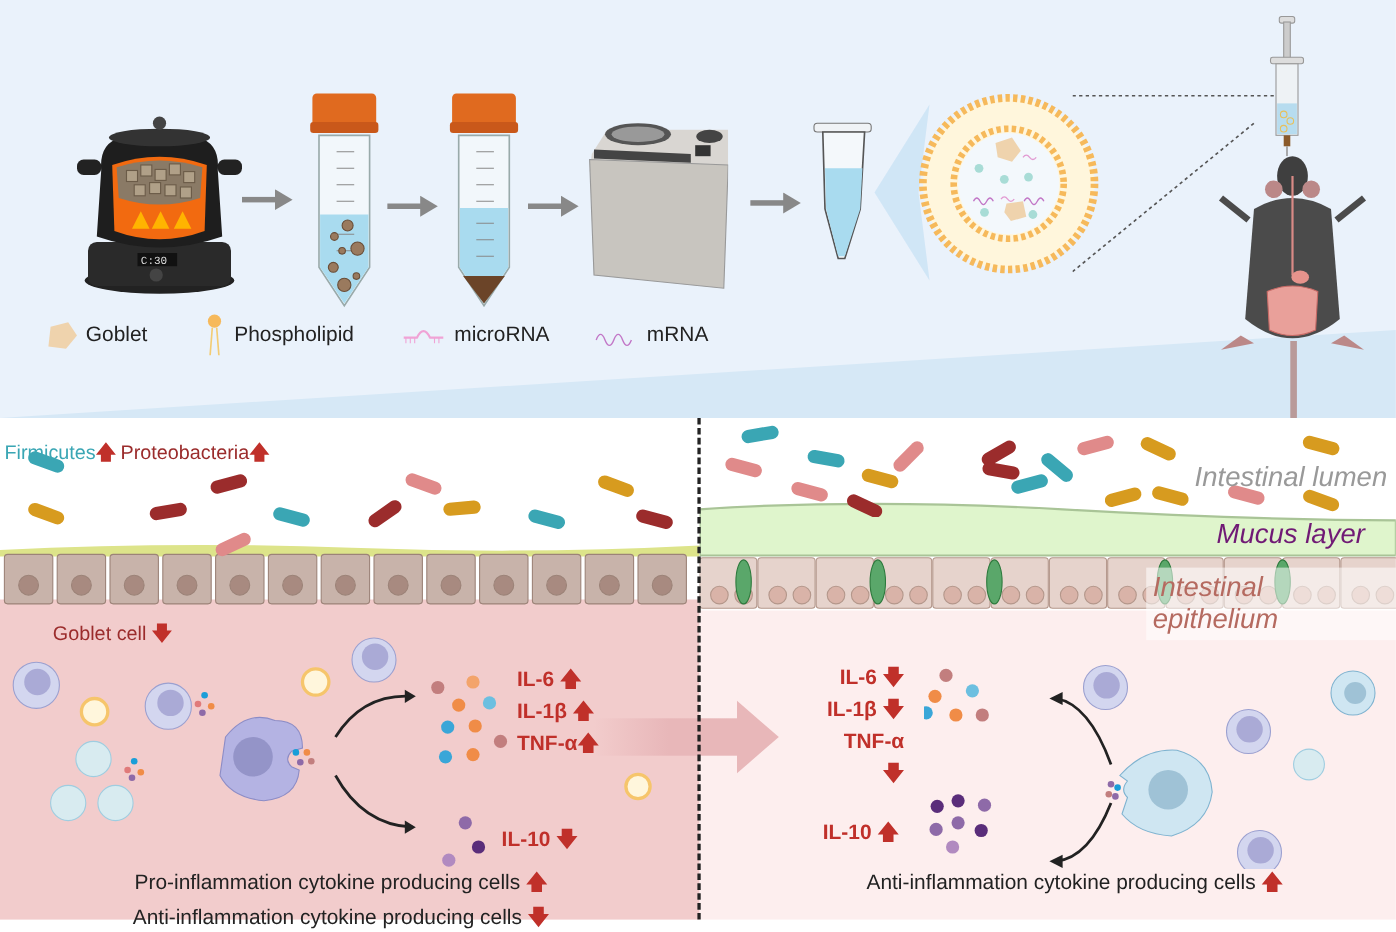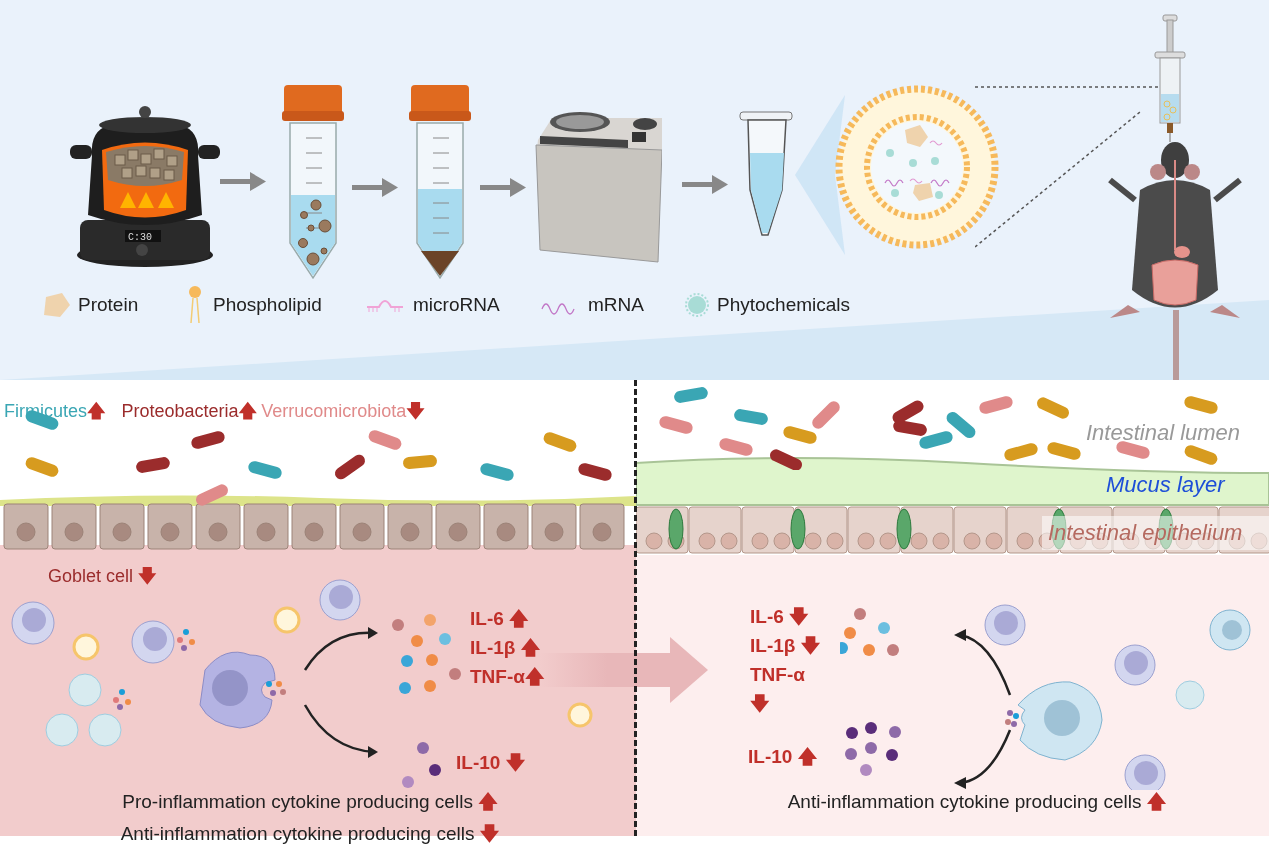--- a/index.html
+++ b/index.html
@@ -10,21 +10,21 @@
   #left-panel{left:0;top:380px;width:636px;height:456px;background:#ffffff;}
   #right-panel{left:636px;top:380px;width:633px;height:456px;background:#ffffff;}
   #left-lamina{left:0;top:545px;width:636px;height:291px;background:#f2cccc;}
   #right-lamina{left:636px;top:555px;width:633px;height:281px;background:#fdeeee;}
   #divider{left:634px;top:380px;width:0;height:456px;border-left:3px dashed #222;}
   .legend-item{display:flex;align-items:center;gap:8px;font-size:19px;color:#222;}
   .phylum{font-size:18px;text-align:center;}
   .cyto{font-weight:bold;font-size:19px;color:#c0302a;}
   .arrow-up,.arrow-down{display:inline-block;color:#c0302a;font-weight:bold;}
   .summary{font-size:19px;color:#222;text-align:center;}
-  .ital{font-style:italic;font-size:22px;}
+  .ital{font-style:italic;font-size:25px;}
 </style>
 </head>
 <body>
 
 <div id="top" class="abs"></div>
 <svg id="top-wedge" class="abs" viewBox="0 0 1269 80" preserveAspectRatio="none">
   <polygon points="0,80 1269,0 1269,80" fill="#d6e8f6"></polygon>
 </svg>
 
 <svg class="abs" style="left:70px;top:100px" width="150" height="170">
@@ -189,21 +189,21 @@
   <path d="M52 125 Q 75 115 98 125 L96 160 Q 75 170 54 160 Z" fill="#e9a09a" stroke="#c86a66"></path>
   <path d="M28 165 L10 178 L40 172 Z" fill="#b88"></path>
   <path d="M122 165 L140 178 L110 172 Z" fill="#b88"></path>
 </svg>
 
 <div class="abs" style="left:40px;top:285px;display:flex;gap:0">
   <div class="legend-item" style="width:145px">
     <svg width="30" height="28">
         <polygon points="6,6 22,2 30,14 20,26 4,24" fill="#efd3ad"></polygon>
       </svg>
-    <span>Protein</span>
+    <span>Goblet</span>
   </div>
   <div class="legend-item" style="width:180px">
     <svg width="20" height="40">
         <circle cx="10" cy="7" r="6" fill="#f6b95b"></circle>
         <line x1="8" y1="13" x2="6" y2="38" stroke="#f3cc73" stroke-width="1.5"></line>
         <line x1="12" y1="13" x2="14" y2="38" stroke="#f3cc73" stroke-width="1.5"></line>
       </svg>
     <span>Phospholipid</span>
   </div>
   <div class="legend-item" style="width:175px">
@@ -217,27 +217,20 @@
           <line x1="34" y1="12" x2="34" y2="17"></line>
         </g>
       </svg>
     <span>microRNA</span>
   </div>
   <div class="legend-item" style="width:145px">
     <svg width="40" height="20">
         <path d="M2 14 q4 -10 8 0 t8 0 t8 0 t8 0" stroke="#c277c7" fill="none" stroke-width="1.3"></path>
       </svg>
     <span>mRNA</span>
-  </div>
-  <div class="legend-item">
-    <svg width="24" height="24">
-        <circle cx="12" cy="12" r="9" fill="#a8dcd6"></circle>
-        <circle cx="12" cy="12" r="11" fill="none" stroke="#a8dcd6" stroke-width="2" stroke-dasharray="2 2"></circle>
-      </svg>
-    <span>Phytochemicals</span>
   </div>
 </div>
 
 <div id="left-panel" class="abs"></div>
 <div id="right-panel" class="abs"></div>
 <div id="left-lamina" class="abs"></div>
 <div id="right-lamina" class="abs"></div>
 
 <svg class="abs" style="left:0;top:492px" width="636" height="60">
   <path d="M0 8 Q 160 0 320 6 T 636 4 L636 14 L0 14 Z" fill="#dde48a"></path>
@@ -409,28 +402,27 @@
     <g transform="translate(565,25) rotate(15)">
       <rect x="-17" y="-6" width="34" height="12" rx="6" fill="#d79b1f"></rect>
     </g>
     <g transform="translate(565,75) rotate(20)">
       <rect x="-17" y="-6" width="34" height="12" rx="6" fill="#d79b1f"></rect>
     </g>
   </svg>
 
 <div class="abs" style="left:4px;top:398px;display:flex;gap:4px;white-space:nowrap">
   <span class="phylum" style="color:#3aa6b4"><span>Firmicutes</span><span class="arrow-up">🡅</span></span>
-  <span class="phylum" style="color:#9b2c2c;margin-left:12px"><span>Proteobacteria</span><span class="arrow-up">🡅</span></span>
-  <span class="phylum" style="color:#e08a8a"><span>Verrucomicrobiota</span><span class="arrow-down">🡇</span></span>
+  <span class="phylum" style="color:#9b2c2c;margin-left:0"><span>Proteobacteria</span><span class="arrow-up">🡅</span></span>
 </div>
 
 <div class="abs" style="left:48px;top:563px;font-size:18px;color:#9b2c2c"><span>Goblet cell</span> <span class="arrow-down">🡇</span></div>
 
 <div class="abs ital" style="left:1086px;top:420px;color:#999">Intestinal lumen</div>
-<div class="abs ital" style="left:1106px;top:472px;color:#1d4ed8">Mucus layer</div>
+<div class="abs ital" style="left:1106px;top:472px;color:#701a75">Mucus layer</div>
 <div class="abs ital" style="left:1042px;top:516px;width:218px;padding:4px 6px;background:rgba(255,255,255,0.55);color:#b56a60">Intestinal epithelium</div>
 
 <svg class="abs" style="left:0;top:580px" width="400" height="200">
   <circle cx="33" cy="43" r="21" fill="#d3d6ef" stroke="#9ba0d0"></circle>
     <circle cx="34" cy="40" r="12" fill="#aaaad6"></circle>
   <circle cx="153" cy="62" r="21" fill="#d3d6ef" stroke="#9ba0d0"></circle>
     <circle cx="155" cy="59" r="12" fill="#aaaad6"></circle>
   <circle cx="86" cy="67" r="12" fill="#fff6dc" stroke="#f6c56b" stroke-width="3"></circle>
   <circle cx="287" cy="40" r="12" fill="#fff6dc" stroke="#f6c56b" stroke-width="3"></circle>
   <path d="M205 90 Q 225 65 250 75 Q 275 75 275 100 L 265 103 Q 258 110 265 117 L 272 120 Q 270 145 240 148 Q 210 145 200 125 Z" fill="#b4b3e3" stroke="#8c8cc6"></path>
@@ -499,21 +491,21 @@
         <stop offset="0" stop-color="#e8b7b9" stop-opacity="0"></stop>
         <stop offset="0.5" stop-color="#e8b7b9"></stop>
       </linearGradient>
     </defs>
   <rect x="0" y="18" width="135" height="34" fill="url(#ga)"></rect>
   <polygon points="130,2 168,35 130,68" fill="#e8b7b9"></polygon>
 </svg>
 
 <div id="divider" class="abs"></div>
 
-<div class="abs" style="left:750px;top:602px;line-height:29px;text-align:left;width:72px">
+<div class="abs" style="left:750px;top:602px;line-height:29px;text-align:right;width:72px">
   <div class="cyto"><span>IL-6</span> <span class="arrow-down">🡇</span></div>
   <div class="cyto"><span>IL-1β</span> <span class="arrow-down">🡇</span></div>
   <div class="cyto"><span>TNF-α</span><span class="arrow-down">🡇</span></div>
 </div>
 <div class="abs cyto" style="left:748px;top:743px"><span>IL-10</span> <span class="arrow-up">🡅</span></div>
 
 <svg class="abs" style="left:840px;top:600px" width="430" height="190" id="right-immune">
   <g id="right-cyto-dots">
       <circle cx="20" cy="14" r="6" fill="#c27e7e"></circle>
       <circle cx="44" cy="28" r="6" fill="#6cbfe0"></circle>

